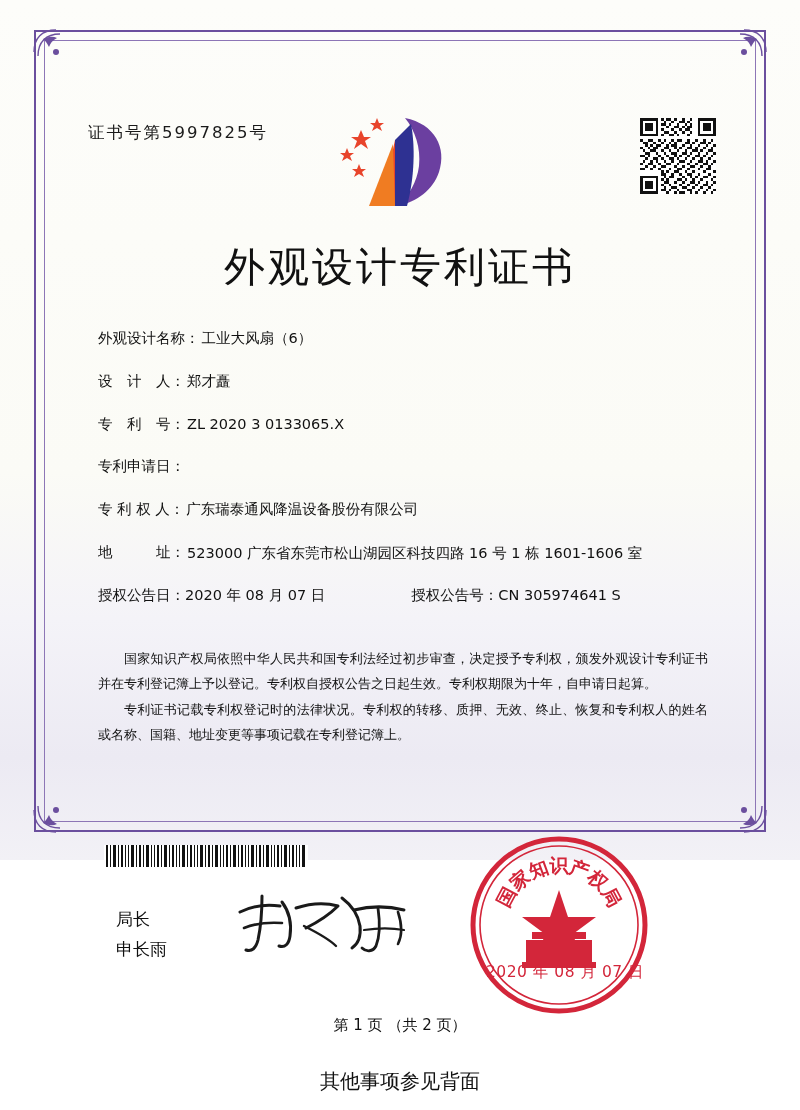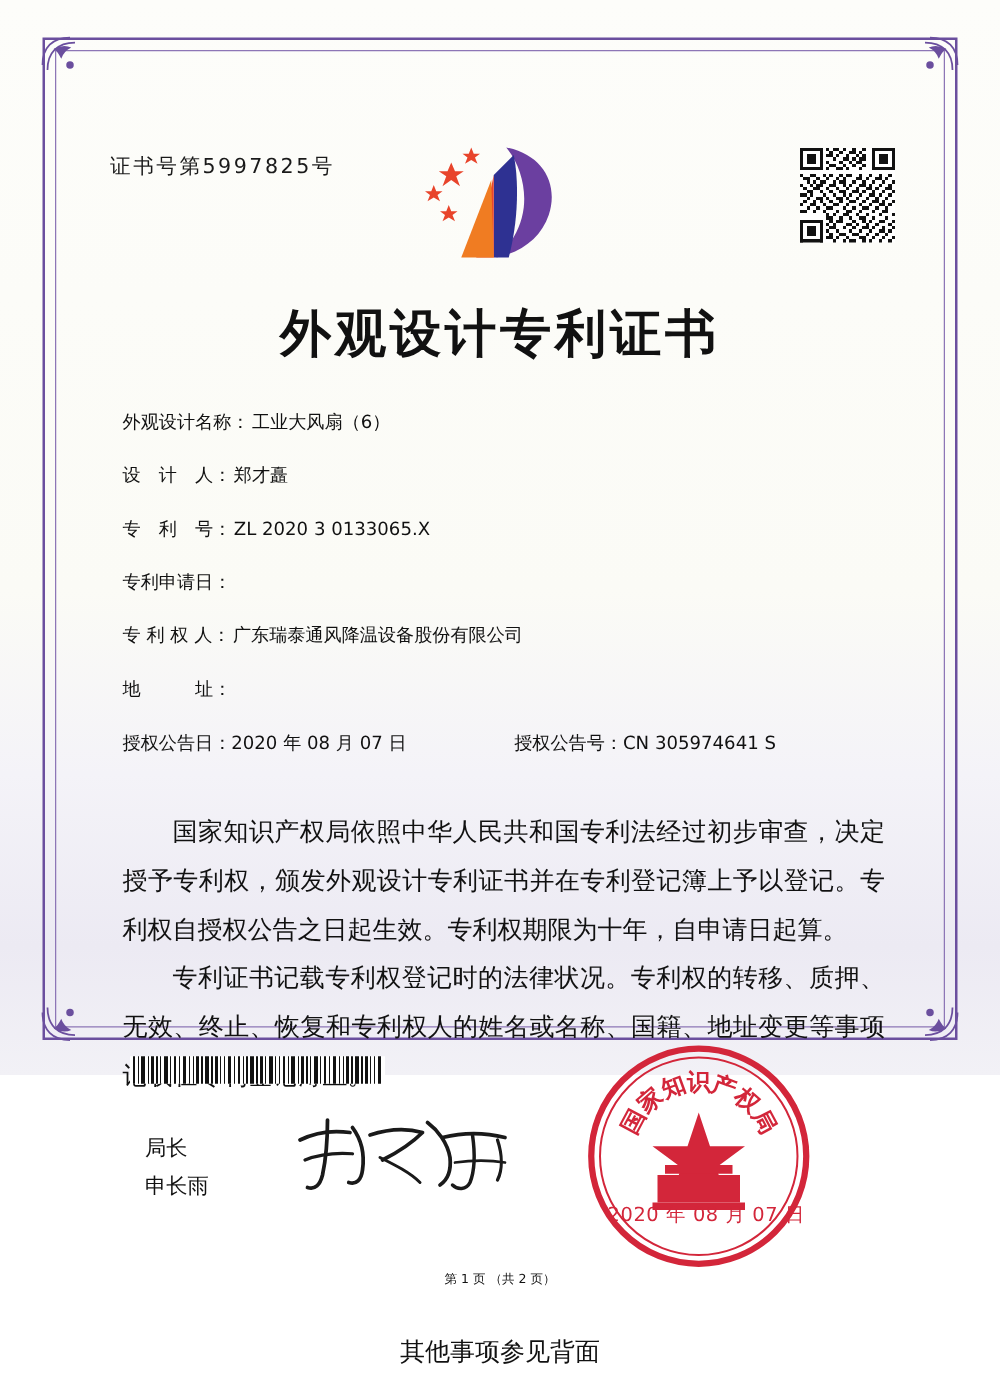--- a/index.html
+++ b/index.html
@@ -80,21 +80,21 @@
     height: 76px;
   }
 
   .title {
     position: absolute;
     left: 0;
     right: 0;
     top: 240px;
     text-align: center;
     font-size: 41px;
-    font-weight: bold;
+    font-weight: normal;
     letter-spacing: 3px;
     color: #111;
     font-family: "DejaVu Sans", sans-serif;
   }
 
   
   .fields {
     position: absolute;
     left: 98px;
     right: 90px;
@@ -129,21 +129,21 @@
     max-width: 480px;
     line-height: 1.55;
   }
 
   
   .paras {
     position: absolute;
     left: 98px;
     right: 92px;
     top: 646px;
-    font-size: 20px;
+    font-size: 13px;
     line-height: 1.95;
     color: #111;
     text-align: justify;
     font-family: "DejaVu Sans", sans-serif;
   }
   .para { text-indent: 2em; margin: 0 0 0 0; }
 
   
   .barcode {
     position: absolute;
@@ -189,21 +189,21 @@
     letter-spacing: 0.5px;
   }
 
   
   .page-num {
     position: absolute;
     left: 0;
     right: 0;
     top: 1016px;
     text-align: center;
-    font-size: 10px;
+    font-size: 15px;
     color: #111;
     font-family: "DejaVu Sans", sans-serif;
   }
   .footnote {
     position: absolute;
     left: 0;
     right: 0;
     top: 1068px;
     text-align: center;
     font-size: 20px;
@@ -511,20 +511,21 @@
     </div>
     <div class="field-row">
       <span class="field-label">专利申请日：</span>
     </div>
     <div class="field-row">
       <span class="field-label">专 利 权 人：</span>
       <span class="field-value">广东瑞泰通风降温设备股份有限公司</span>
     </div>
     <div class="field-row">
       <span class="field-label">地　　　址：</span>
+      <span class="field-value addr-value">523000 广东省东莞市松山湖园区科技四路 16 号 1 栋 1601-1606 室</span>
     </div>
     <div class="field-row two-col">
       <span class="field-label">授权公告日：</span>
       <span>2020 年 08 月 07 日</span>
       <span class="field-col2">
         <span>授权公告号：</span>
         <span>CN 305974641 S</span>
       </span>
     </div>
   </div>

